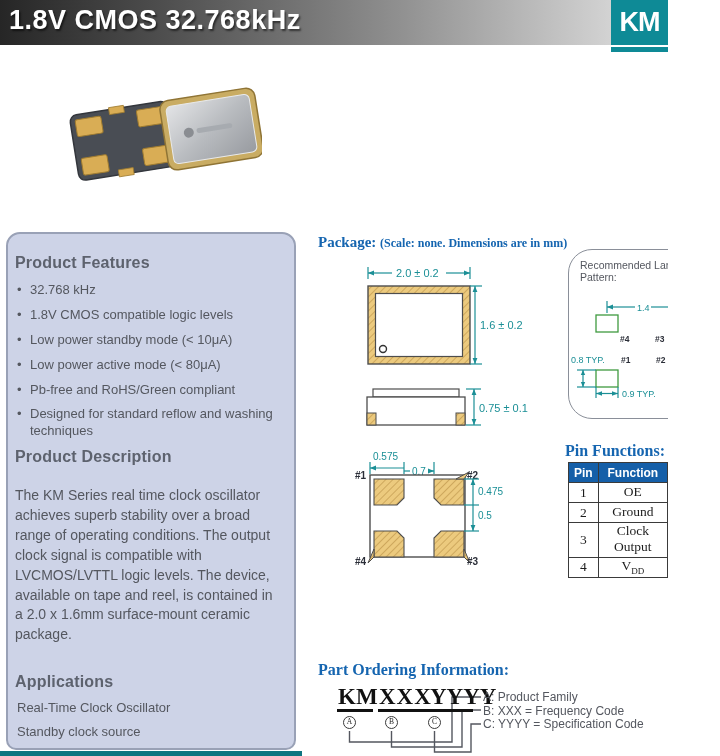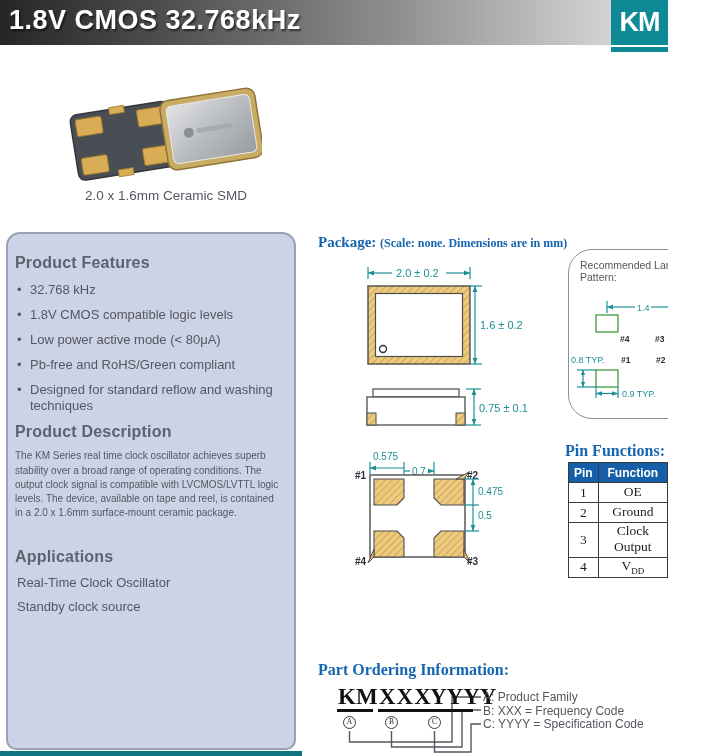--- a/index.html
+++ b/index.html
@@ -21,21 +21,21 @@
   .caption{position:absolute;left:85px;top:188px;font-size:13.5px;color:#54575f}
 
   
   .panel{position:absolute;left:6px;top:232px;width:290px;height:518px;background:#cdd3e7;
     border:2px solid #99a1b6;border-radius:14px 14px 10px 10px;padding:20px 15px 0 7px;color:#54575f}
   .panel h2{font-size:16px;color:#5d626e;font-weight:bold;letter-spacing:.2px}
   .features-list{list-style:none;margin:10px 0 0 2px}
   .features-list li{position:relative;padding-left:13px;font-size:13px;line-height:1.3;margin-bottom:8px}
   .features-list li::before{content:"•";position:absolute;left:0;top:0}
   .desc-heading{}
-  .desc-body{font-size:10px;line-height:1.42;margin-top:8px}
+  .desc-body{font-size:14px;line-height:1.42;margin-top:20px}
   .apps-heading{margin-top:28px}
   .app-item{font-size:13px;margin-top:9px;padding-left:2px}
   .teal-bar{position:absolute;left:0;top:751px;width:302px;height:5px;background:#0e7580}
 
   
   .sec-title{position:absolute;font-family:"Liberation Serif",serif;font-weight:bold;color:#1565b0}
   .pkg-title{left:318px;top:234px;font-size:15px}
   .pkg-title .small{font-size:12px}
   .pin-title{left:565px;top:442px;font-size:16px}
   .order-title{left:318px;top:661px;font-size:16px}
@@ -112,27 +112,27 @@
       <rect x="17" y="70" width="26" height="17" rx="2" fill="#d9ad55" stroke="#a07c30"></rect>
       <rect x="79" y="70" width="26" height="17" rx="2" fill="#d9ad55" stroke="#a07c30"></rect>
     </g>
     <g transform="rotate(-9 150 50)">
       <rect x="102" y="12" width="96" height="70" rx="9" fill="#c9ac63" stroke="#8f7435" stroke-width="1.5"></rect>
       <rect x="108" y="18" width="84" height="58" rx="5" fill="url(#metal)" stroke="#e8e9ea"></rect>
       <circle cx="127" cy="47" r="5" fill="#8a8d92"></circle>
       <rect x="135" y="44" width="36" height="5" rx="2.5" fill="#a7abb0"></rect>
     </g>
   </svg>
-  <div class="caption">2.0 x 1.6mm Ceramic SMD</div>
 
   <aside class="panel">
     <h2>Product Features</h2>
     <ul class="features-list">
       <li>32.768 kHz</li>
       <li>1.8V CMOS compatible logic levels</li>
+      <li>Low power standby mode (&lt; 10μA)</li>
       <li>Low power active mode (&lt; 80μA)</li>
       <li>Pb-free and RoHS/Green compliant</li>
       <li>Designed for standard reflow and washing techniques</li>
     </ul>
     <h2 class="desc-heading">Product Description</h2>
     <p class="desc-body">The KM Series real time clock oscillator achieves superb stability over a broad range of operating conditions. The output clock signal is compatible with LVCMOS/LVTTL logic levels.  The device, available on tape and reel, is contained in a 2.0 x 1.6mm surface-mount ceramic package.</p>
     <h2 class="apps-heading">Applications</h2>
     <div class="app-item">Real-Time Clock Oscillator</div>
     <div class="app-item">Standby clock source</div>
   </aside>

